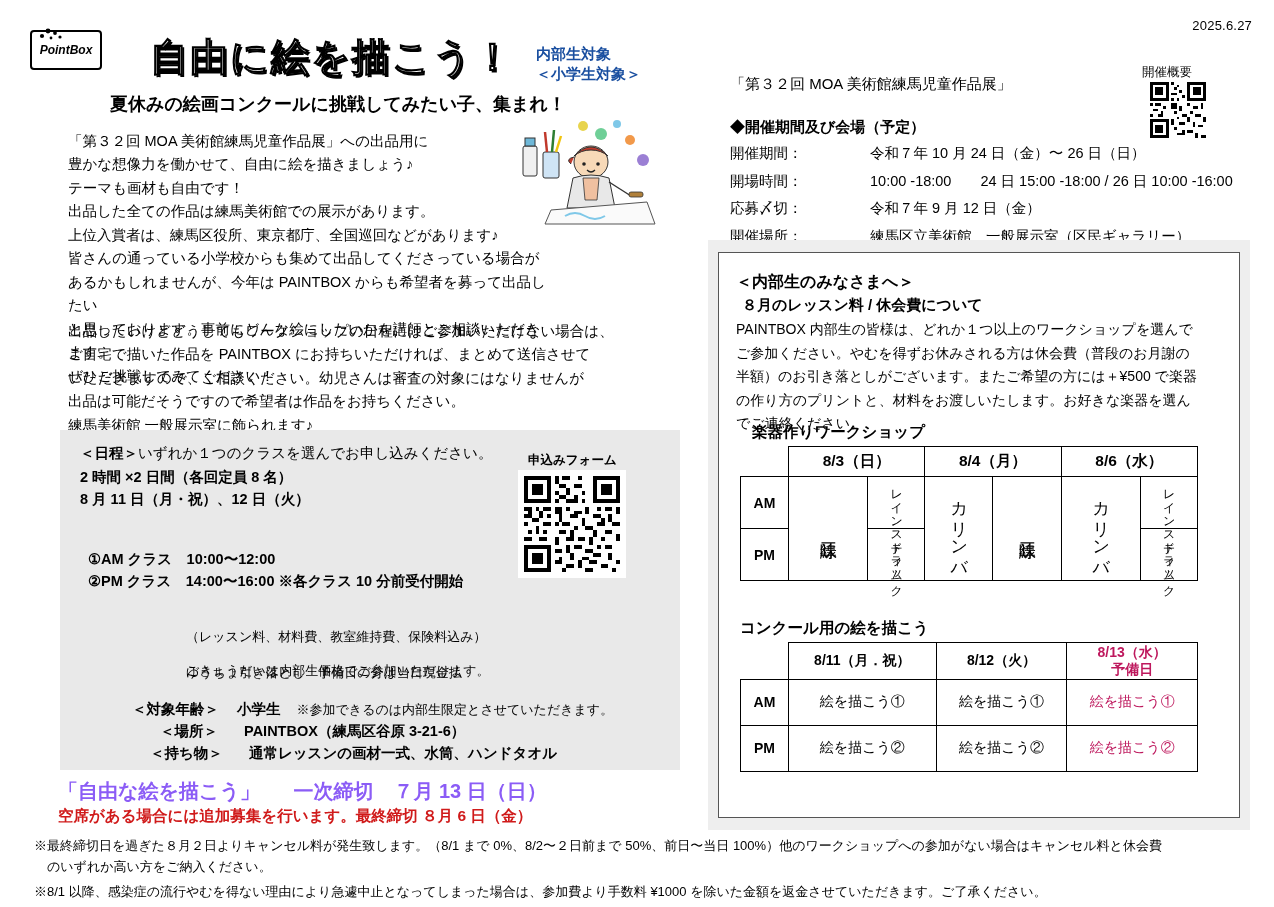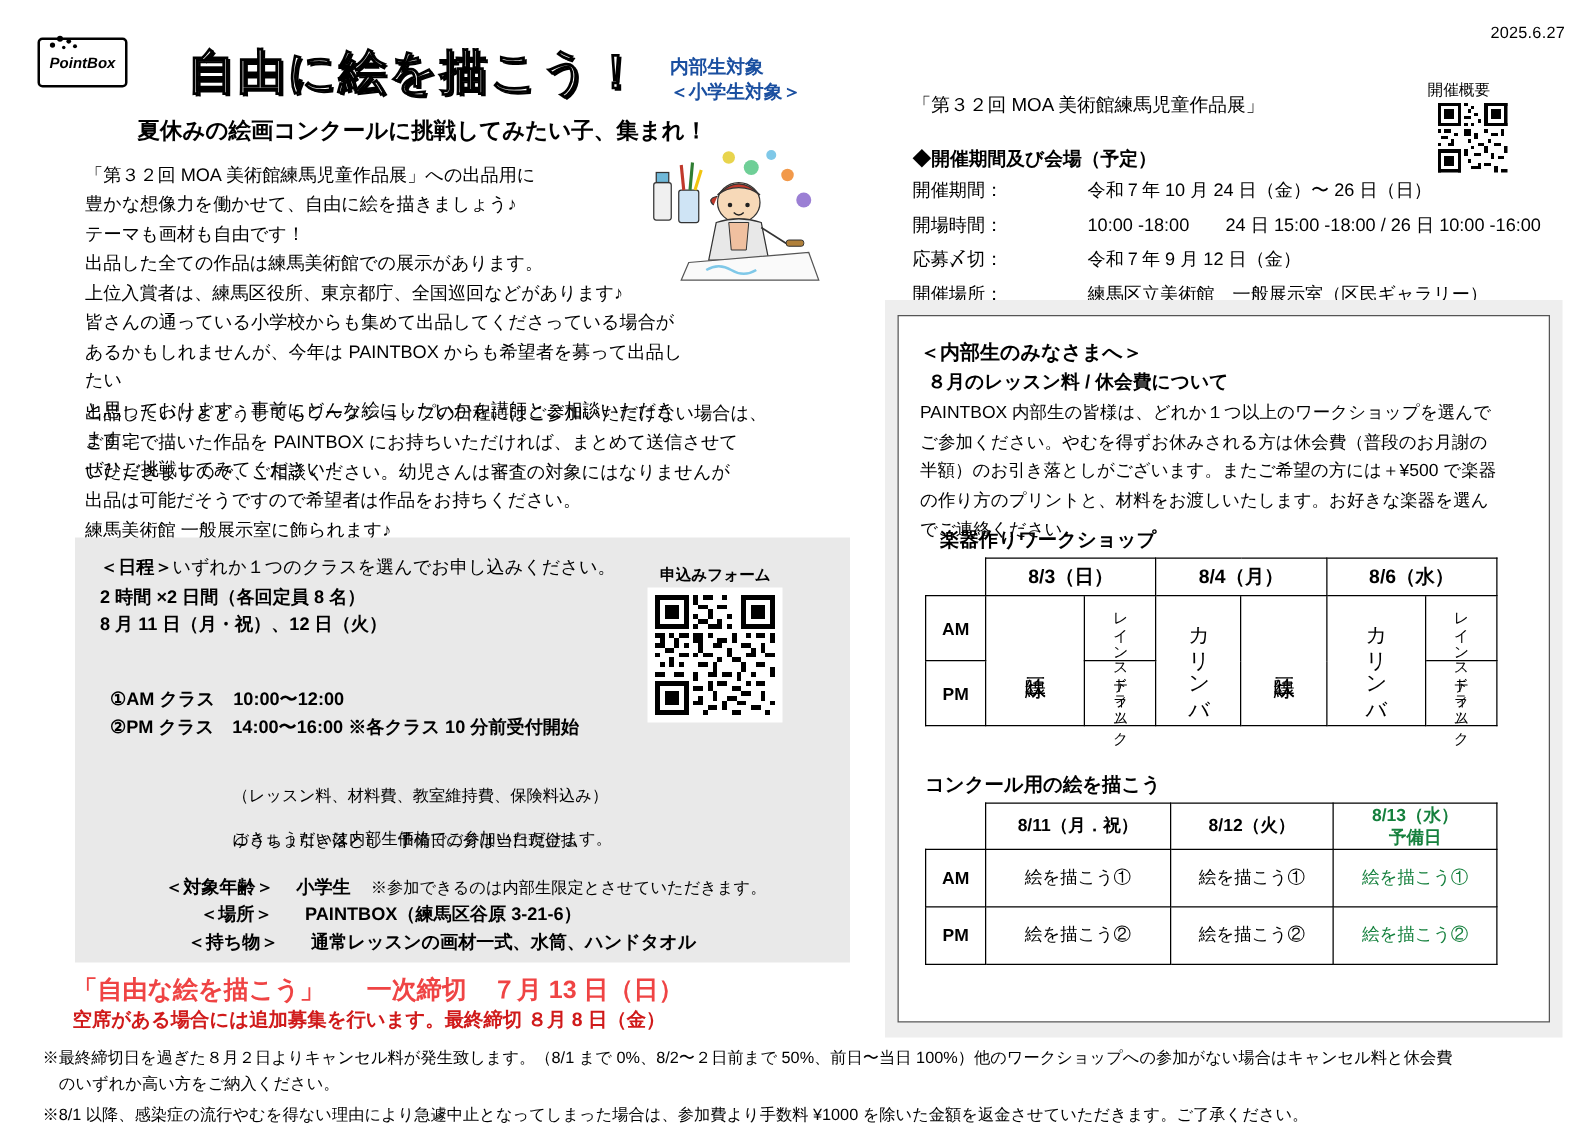--- a/index.html
+++ b/index.html
@@ -124,42 +124,42 @@
     padding: 4px 0;
     line-height: 1.05;
   }
   .tbl-instr td.vert.small { font-size: 12px; }
   .tbl-instr td.cellh { height: 52px; }
 
   .tbl-draw { position: absolute; left: 740px; top: 642px; width: 458px; }
   .tbl-draw th { font-size: 14px; font-weight: bold; height: 36px; }
   .tbl-draw td { height: 46px; font-size: 14px; }
   .tbl-draw td.ampm { width: 48px; font-weight: bold; }
-  .blue { color: #15803d; }
+  .blue { color: #be185d; }
 
   
   .panel-sched {
     position: absolute; left: 60px; top: 430px; width: 620px; height: 340px;
     background: #e9e9e9;
   }
   .ps-line { position: absolute; font-size: 14.5px; }
   .ps-b { font-weight: bold; }
 
   .qr-label-form {
     position: absolute; left: 528px; top: 452px; font-size: 12.5px; font-weight: bold;
   }
   .qr-form {
     position: absolute; left: 518px; top: 470px;
     background: #fff; padding: 6px;
   }
 
   
   .bottom-h {
     position: absolute; left: 58px; top: 778px;
-    font-size: 20px; font-weight: bold; color: #ef4444;
+    font-size: 20px; font-weight: bold; color: #8b5cf6;
   }
   .bottom-h2 {
     position: absolute; left: 58px; top: 806px;
     font-size: 15.5px; font-weight: bold; color: #d01a1a;
   }
 
   
   .notes {
     position: absolute; left: 34px; top: 836px; width: 1210px;
     font-size: 13px; line-height: 1.6;
@@ -512,21 +512,21 @@
         <rect x="23" y="24" width="1" height="1"></rect>
           <rect x="24" y="22" width="1" height="1"></rect>
       </g>
     </svg>
   </div>
 
   <div class="bottom-h">
     <span>「自由な絵を描こう」</span>
     <span style="padding-left:28px">一次締切　７月 13 日（日）</span>
   </div>
-  <div class="bottom-h2">空席がある場合には追加募集を行います。最終締切 ８月 8 日（金）</div>
+  <div class="bottom-h2">空席がある場合には追加募集を行います。最終締切 ８月 6 日（金）</div>
 
   <div class="notes">
     <p>※最終締切日を過ぎた８月２日よりキャンセル料が発生致します。（8/1 まで 0%、8/2〜２日前まで 50%、前日〜当日 100%）他のワークショップへの参加がない場合はキャンセル料と休会費</p>
     <p style="margin-top:-4px">　のいずれか高い方をご納入ください。</p>
     <p>※8/1 以降、感染症の流行やむを得ない理由により急遽中止となってしまった場合は、参加費より手数料 ¥1000 を除いた金額を返金させていただきます。ご了承ください。</p>
   </div>
 
 </div>
 
 </body></html>

